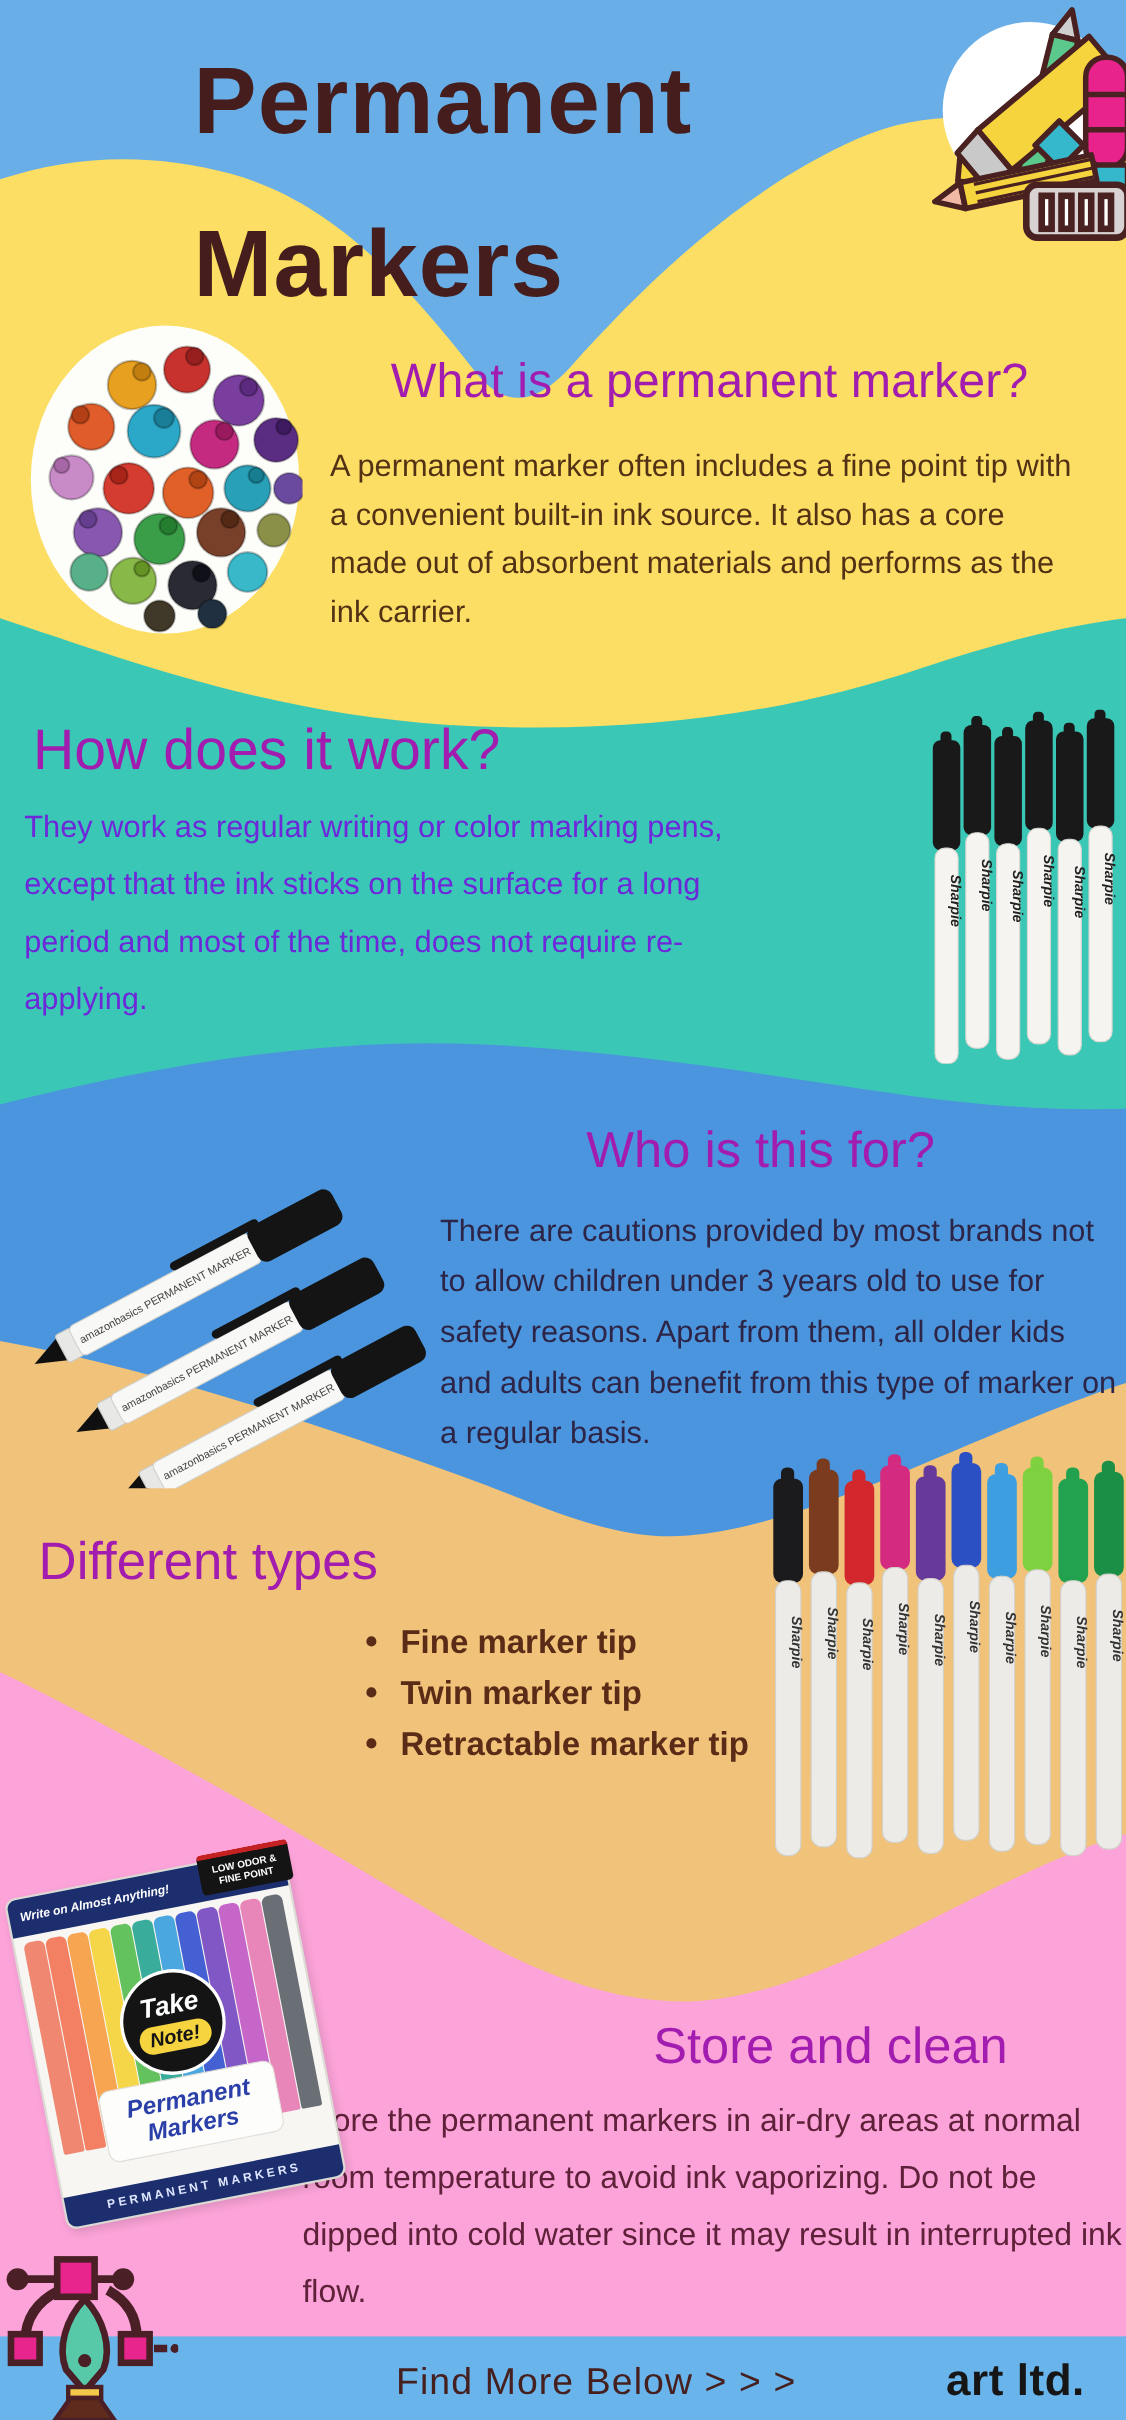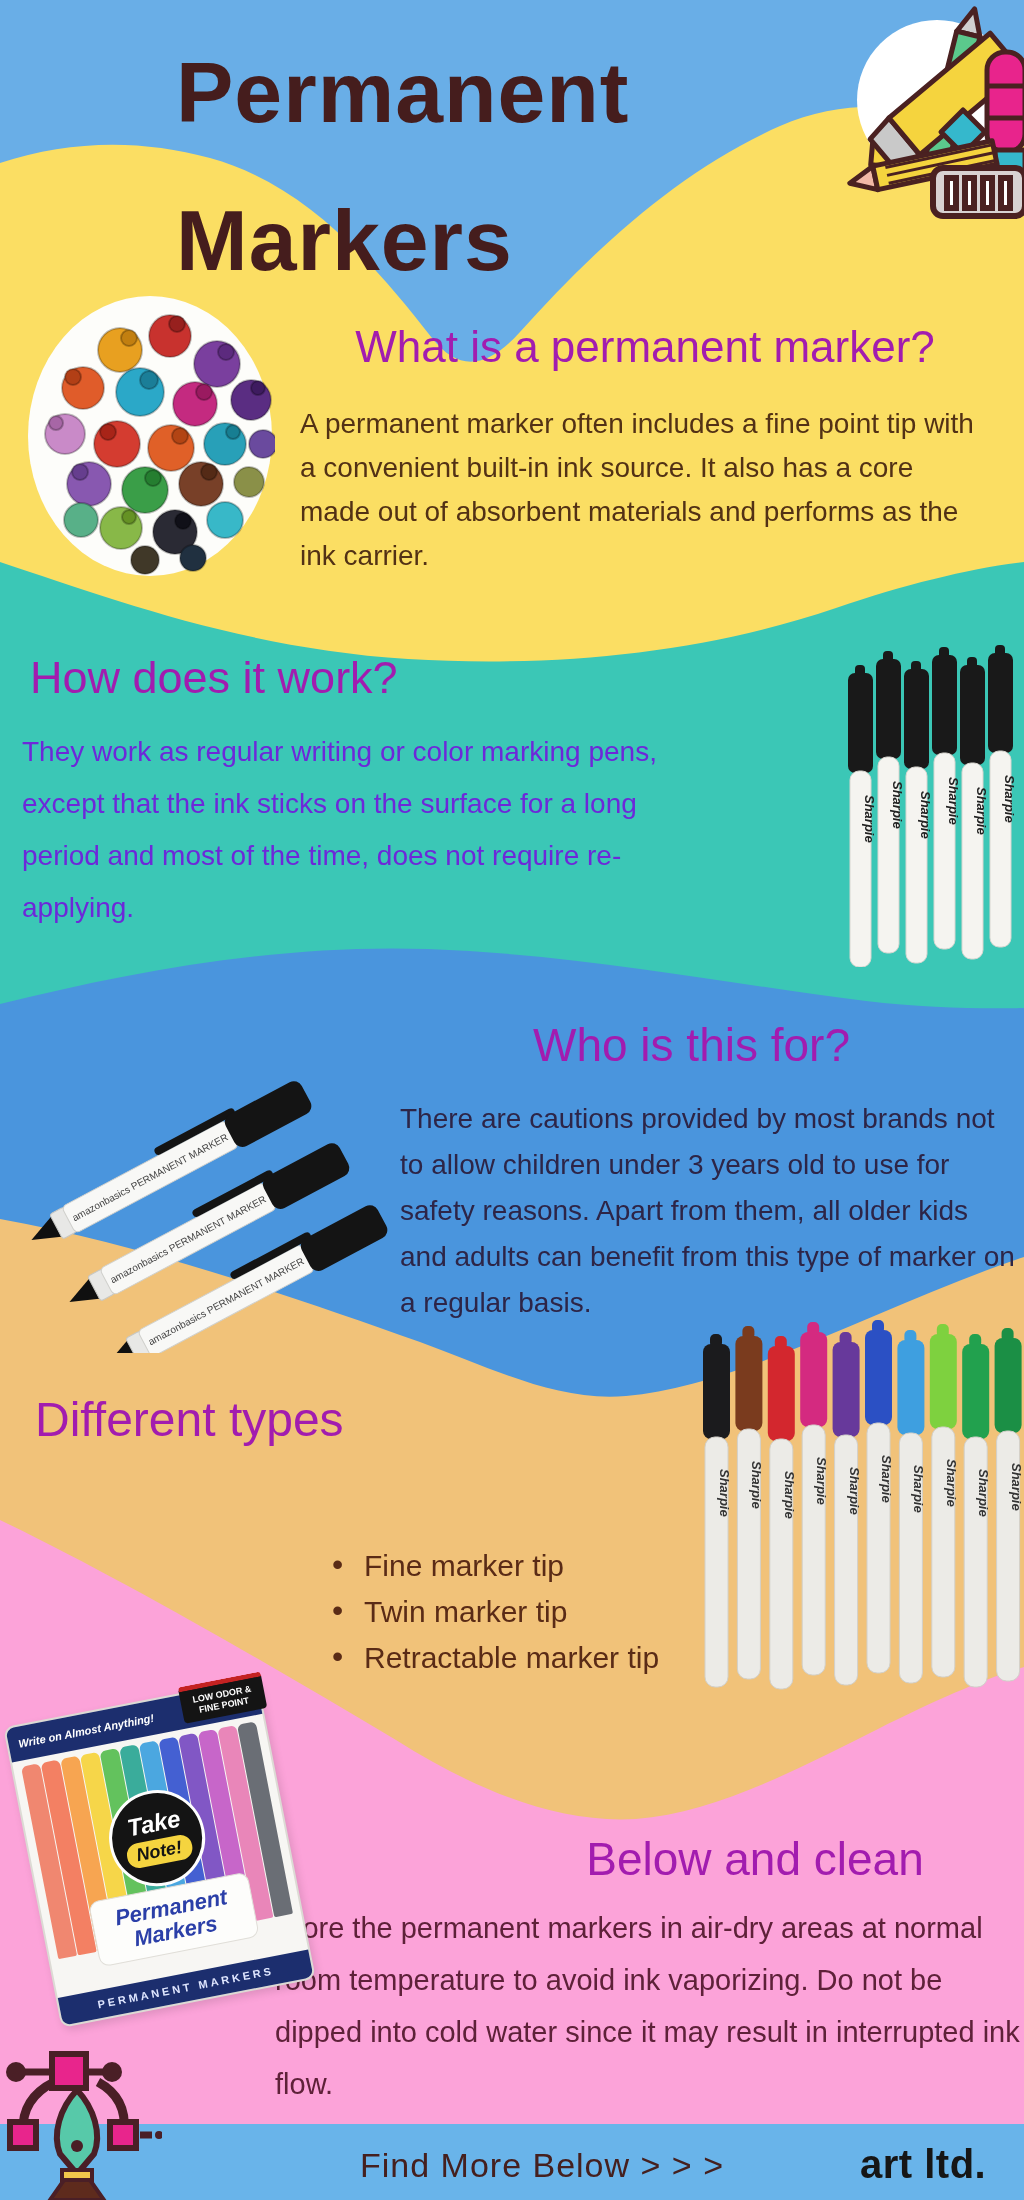--- a/index.html
+++ b/index.html
@@ -8,30 +8,30 @@
     font-family:"Liberation Sans","DejaVu Sans",sans-serif;
   }
   .abs{position:absolute;}
   .bg{position:absolute;left:0;top:0;}
   .title{
     left:176px;top:18px;font-size:86px;font-weight:700;color:#451d1d;
     line-height:148px;letter-spacing:1px;
   }
   .h{font-weight:400;color:#a21caf;}
   .h-what{left:270px;top:322px;width:750px;font-size:44px;text-align:center;}
-  .h-how{left:30px;top:652px;font-size:45px;}
+  .h-how{left:30px;top:652px;font-size:52px;}
   .h-who{left:533px;top:1018px;width:480px;font-size:46px;}
   .h-types{left:35px;top:1392px;font-size:48px;}
   .h-care{left:520px;top:1832px;width:470px;font-size:46px;text-align:center;}
   .body-text{font-size:28px;}
   .b-what{left:300px;top:402px;width:680px;line-height:44px;color:#523115;}
   .b-how{left:22px;top:726px;width:640px;line-height:52px;color:#6d28d9;}
   .b-who{left:400px;top:1096px;width:620px;line-height:46px;color:#2d2547;}
   .b-care{left:275px;top:1902px;width:750px;line-height:52px;font-size:29px;color:#5e2139;}
-  .types-list{left:332px;top:1550px;margin:0;padding:0;list-style:none;}
+  .types-list{left:332px;top:1478px;margin:0;padding:0;list-style:none;font-weight:bold;}
   .types-list li{
     position:relative;padding-left:32px;margin-bottom:15px;
     font-size:30px;line-height:31px;color:#5a2b16;
   }
   .types-list li::before{
     content:"\2022";position:absolute;left:0;top:-1px;font-size:32px;color:#5a2b16;
   }
   .footer-cta{
     left:262px;top:2146px;width:560px;text-align:center;
     font-size:34px;font-weight:400;color:#45201f;letter-spacing:1px;
@@ -329,21 +329,21 @@
         </g>
       <g transform="translate(292.6,8)">
           <rect x="9" y="0" width="12" height="14" rx="5" fill="#1b8f45"></rect>
           <rect x="2" y="10" width="27" height="95" rx="8" fill="#1b8f45"></rect>
           <rect x="4" y="103" width="23" height="250" rx="10" fill="#ecebe7" stroke="#d2d0ca"></rect>
           <text transform="translate(19,135) rotate(90)" font-size="13" font-style="italic" font-weight="700" fill="#333">Sharpie</text>
         </g>
     </g>
   </svg>
 
-  <div class="abs h h-care">Below and clean</div>
+  <div class="abs h h-care">Store and clean</div>
   <div class="abs body-text b-care">Store the permanent markers in air-dry areas at normal room temperature to avoid ink vaporizing. Do not be dipped into cold water since it may result in interrupted ink flow.</div>
 
   <div class="abs pack">
     <div class="pack-top">Write on Almost Anything!</div>
     <div class="pack-badge">LOW ODOR &amp; FINE POINT</div>
     <div class="pack-strips">
       <i style="background:#ef8168"></i>
         <i style="background:#f2795b"></i>
         <i style="background:#f7a048"></i>
       <i style="background:#f5d43f"></i>

